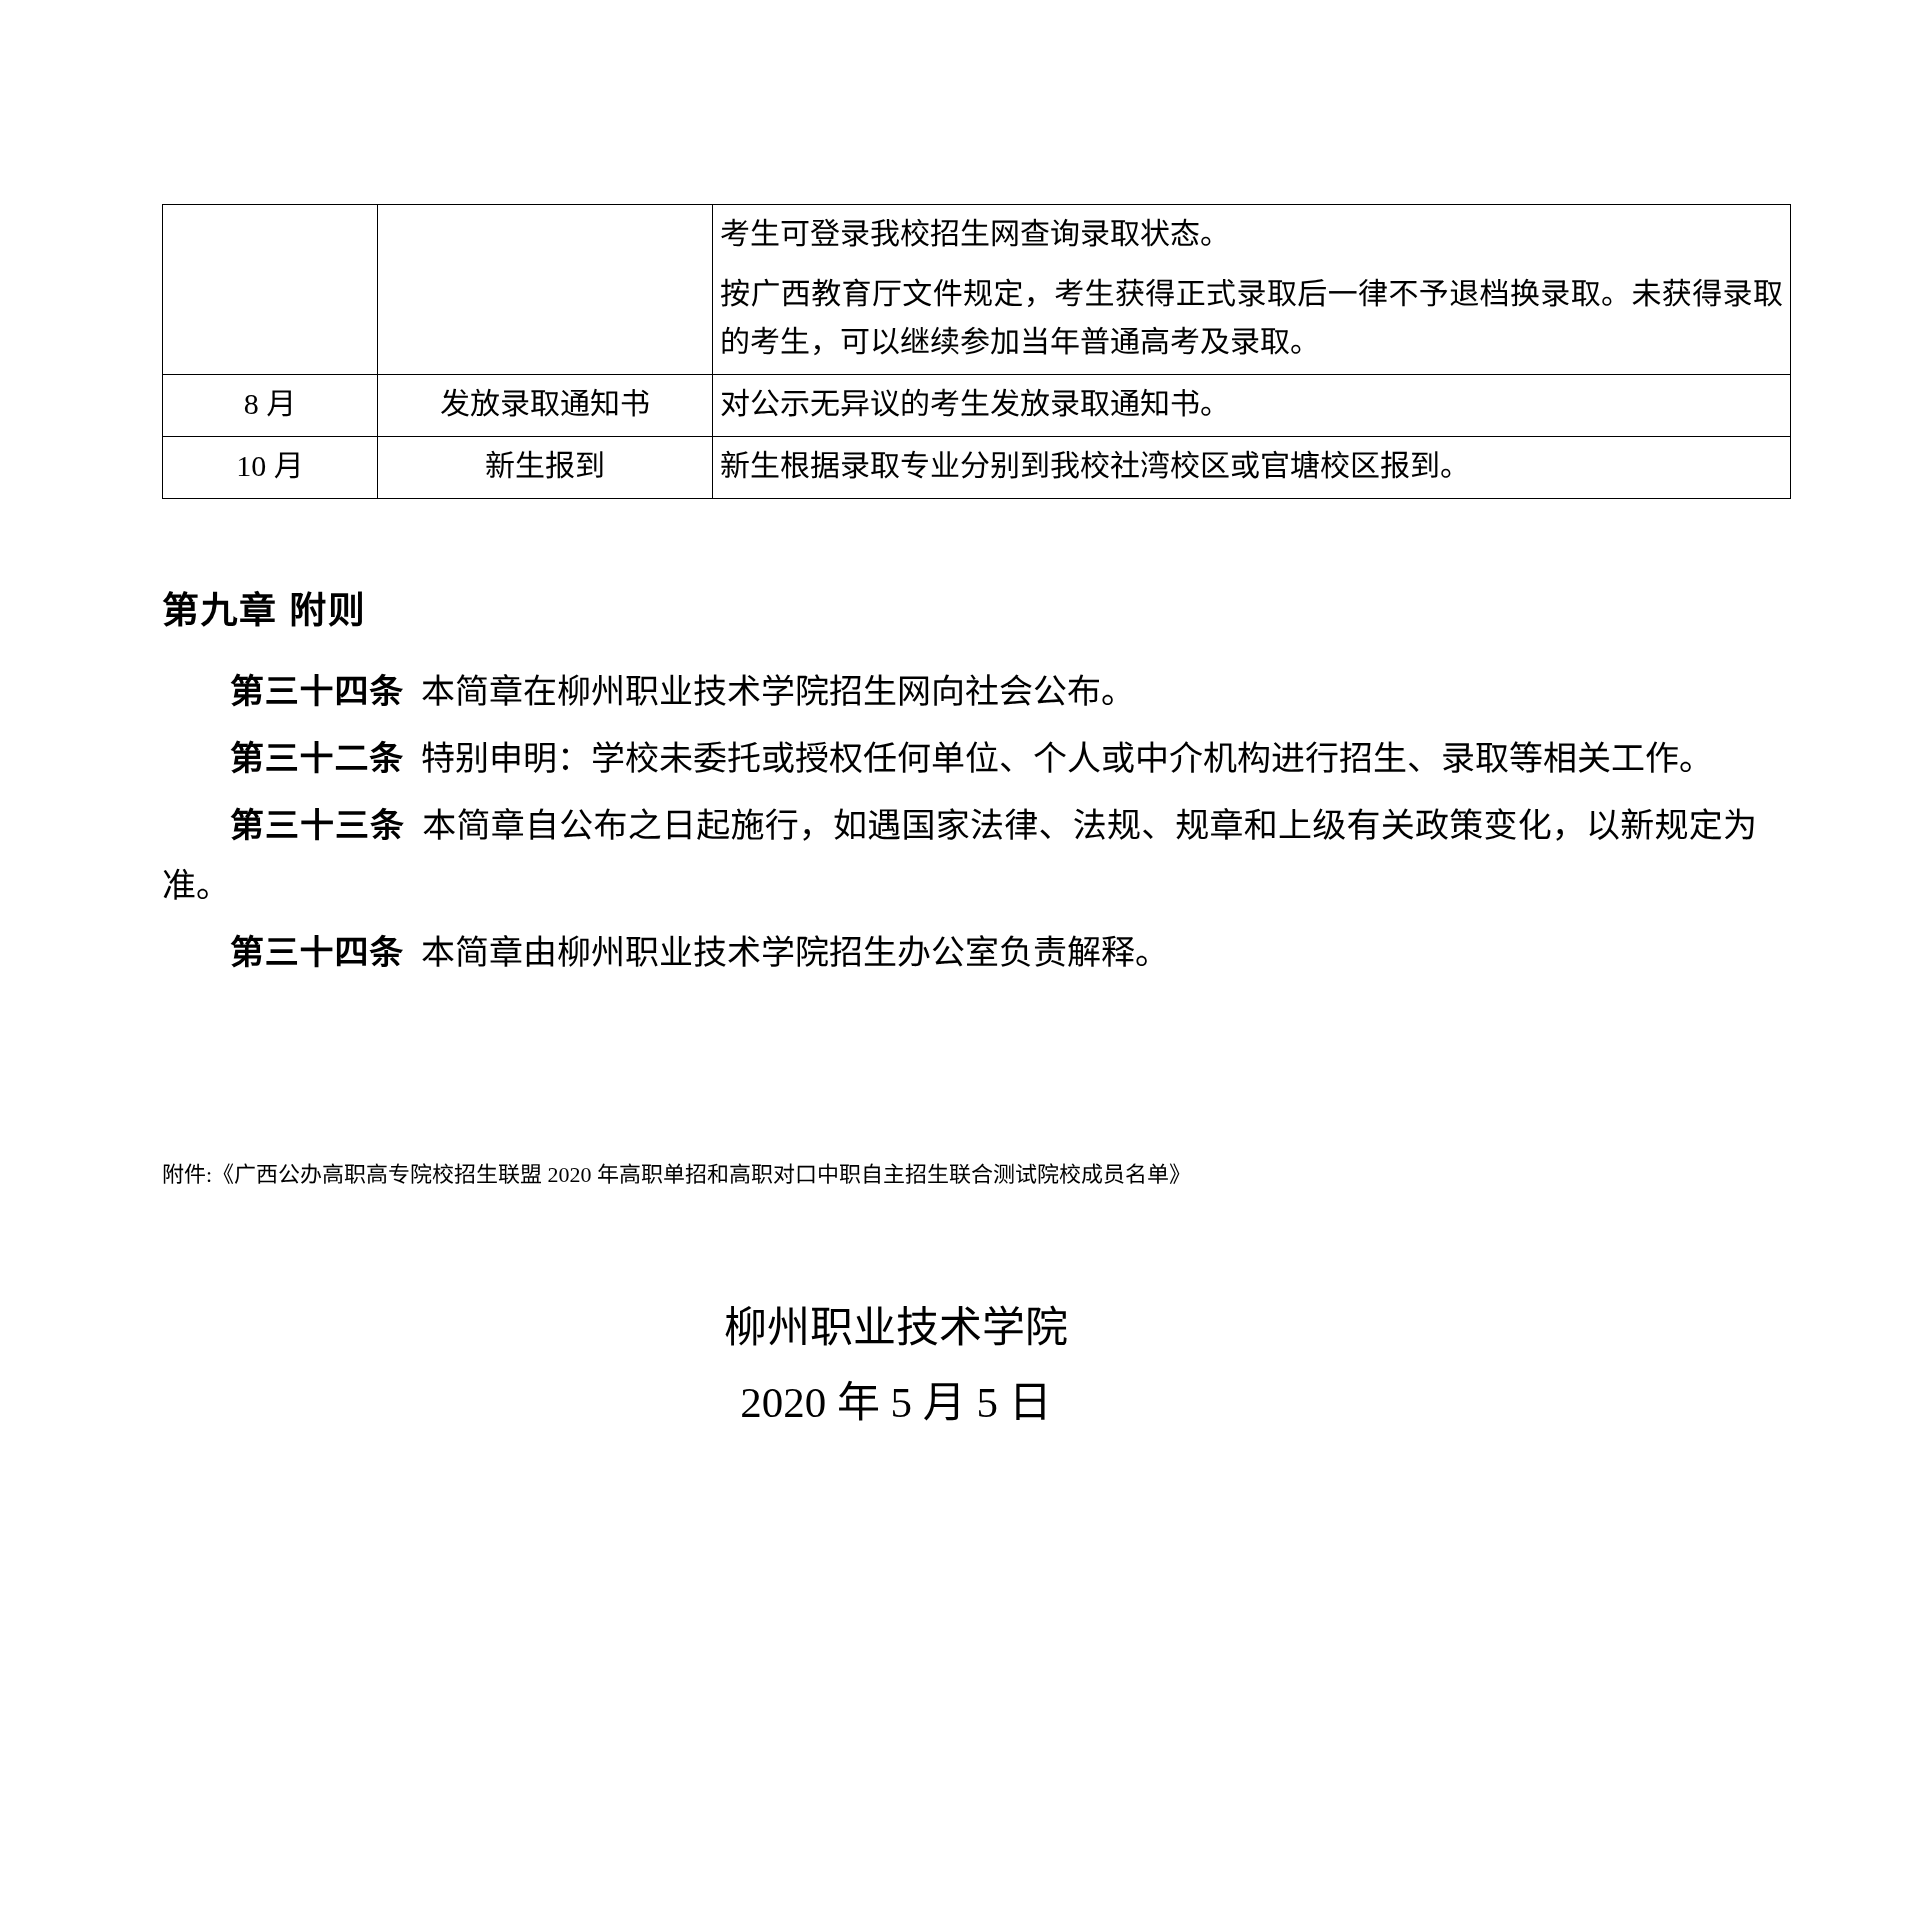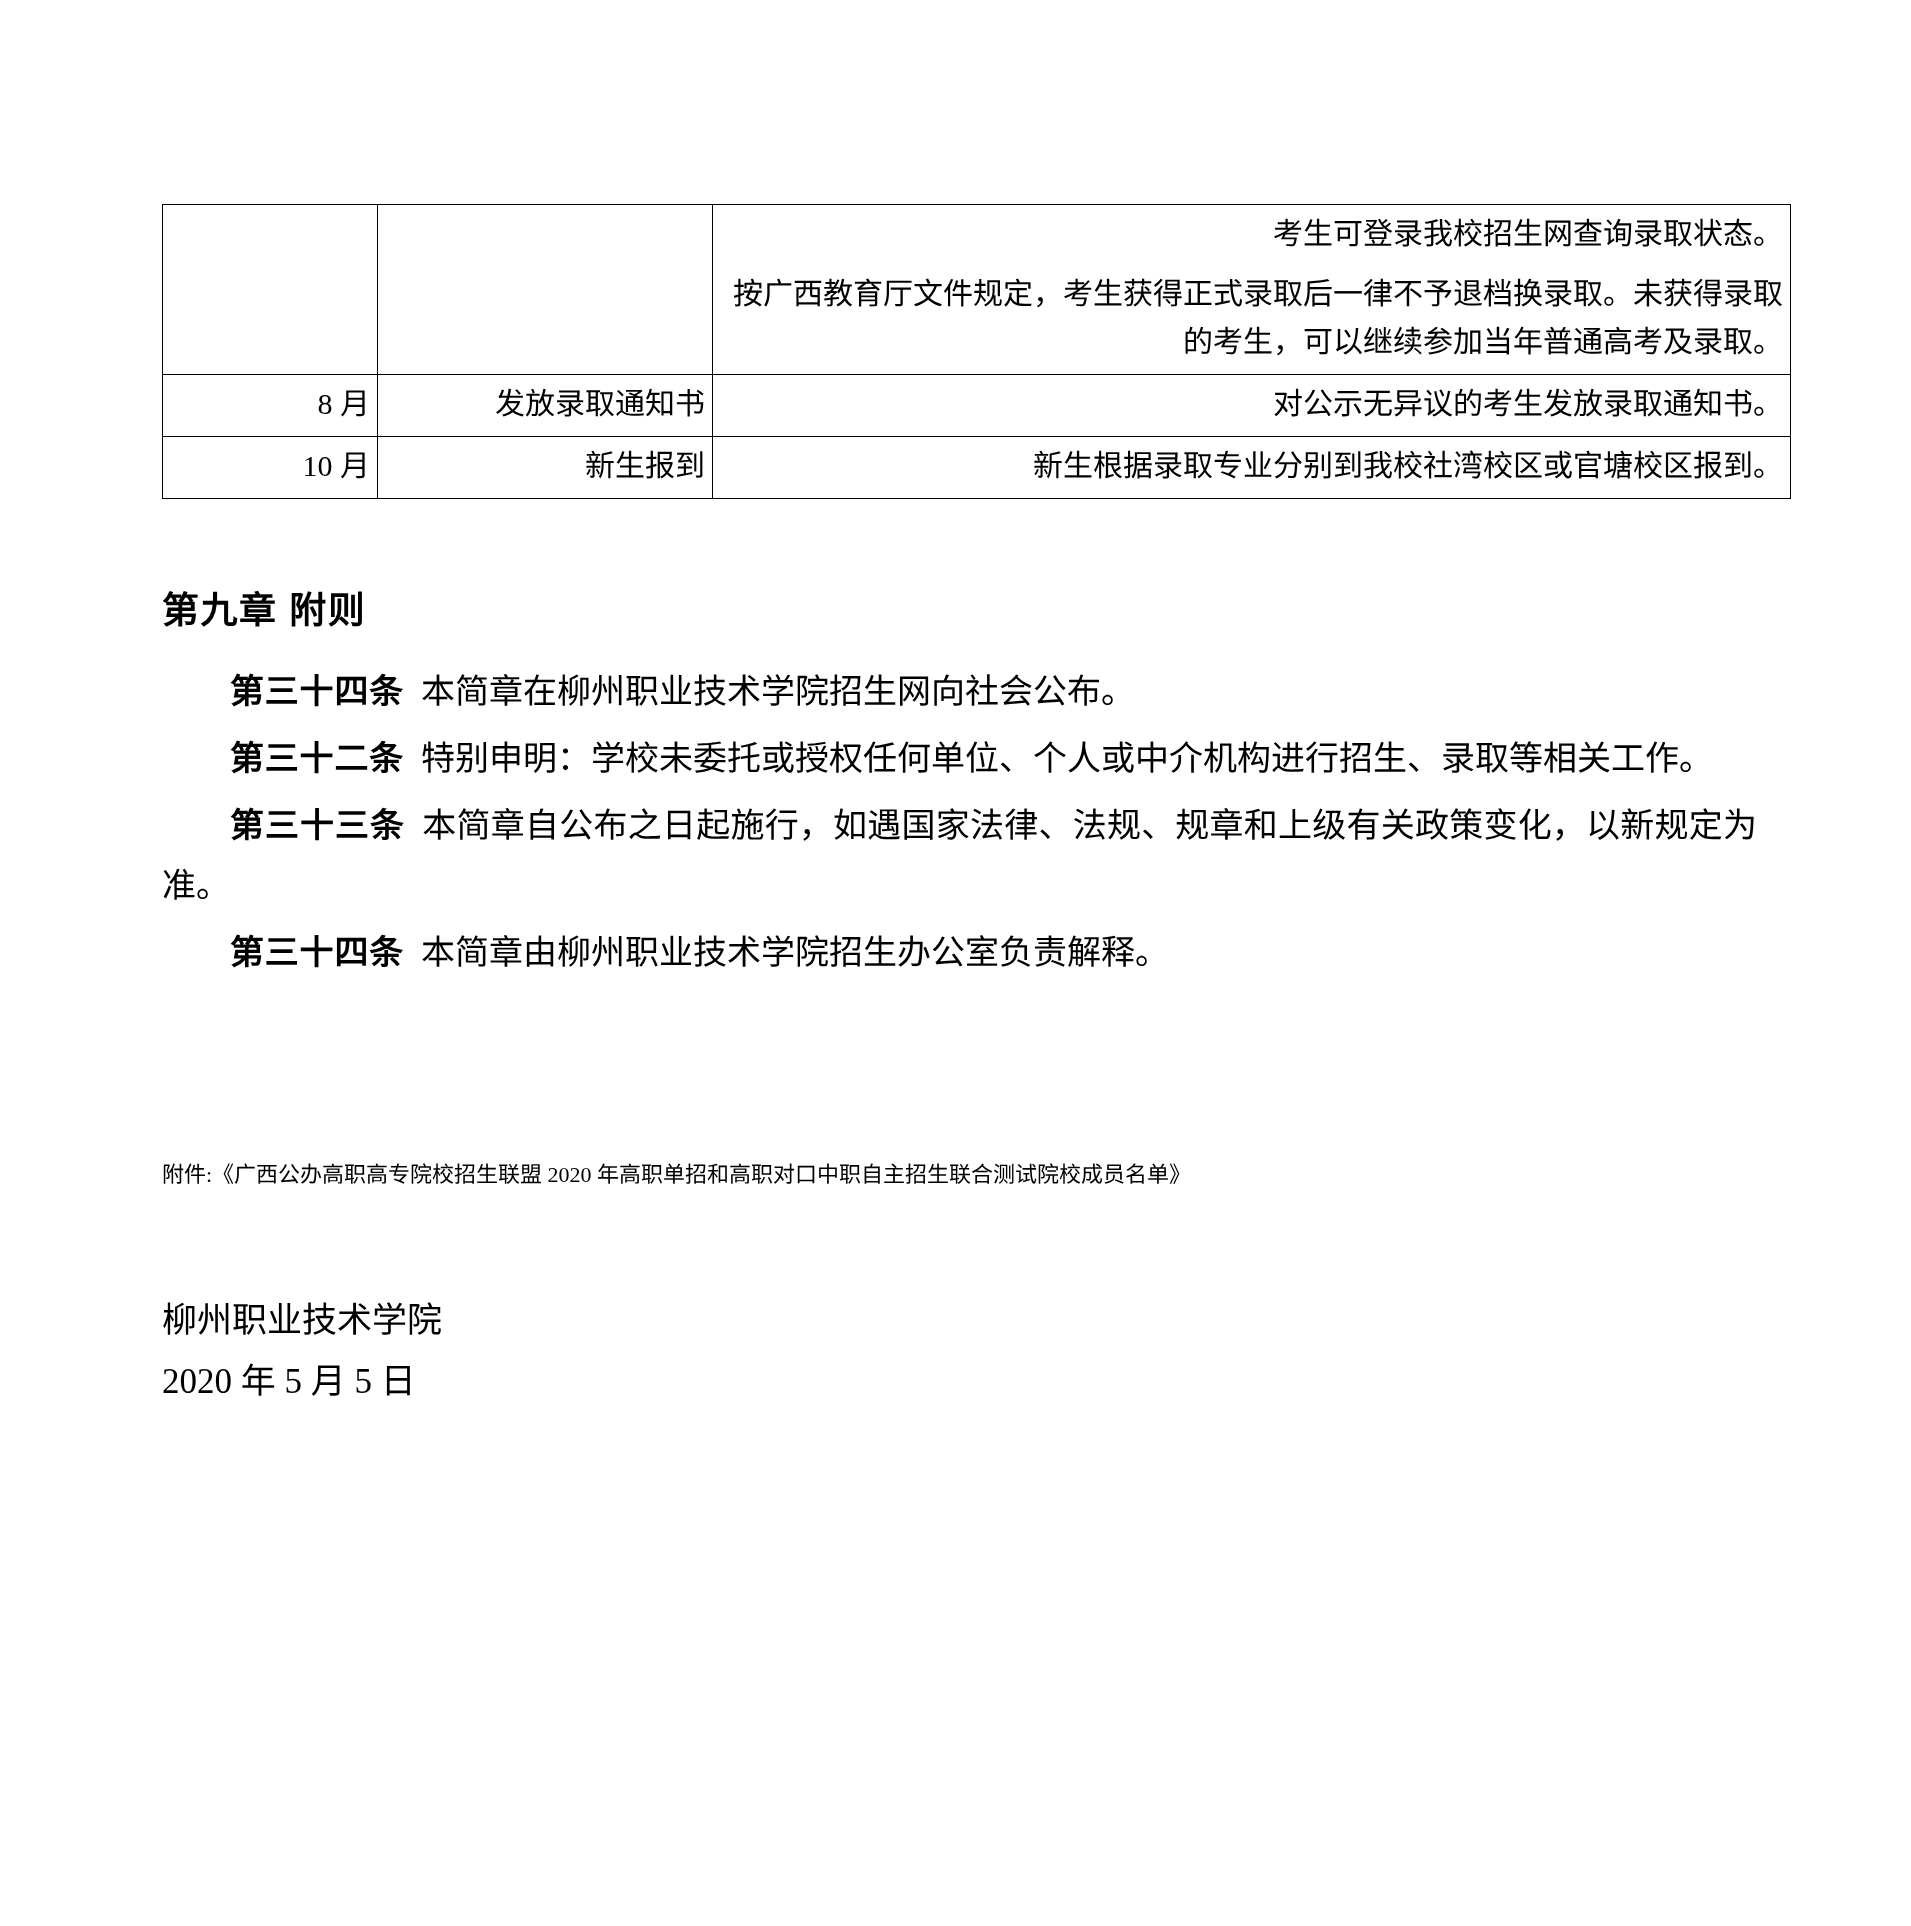--- a/index.html
+++ b/index.html
@@ -35,21 +35,20 @@
     width: 1583px;
     table-layout: fixed;
     font-size: 30px;
     line-height: 1.62;
   }
   table.schedule td {
     border: 1.2px solid #000000;
     padding: 5.4px 7px 7px 7px;
     vertical-align: top;
     font-family: "Liberation Serif", "DejaVu Serif", serif;
-    text-align: right;
   }
   td.col-month {
     width: 200px;
     text-align: center;
     vertical-align: middle;
   }
   td.col-stage {
     width: 320px;
     text-align: center;
     vertical-align: middle;
@@ -95,23 +94,23 @@
     font-size: 22px;
     line-height: 1.78;
     margin: 0;
     text-align: justify;
   }
   .spacer-big { height: 166px; }
   .spacer-mid { height: 96px; }
 
   .signature {
     margin-top: 0;
-    text-align: left;
+    text-align: center;
     padding-right: 127px;
-    font-size: 35px;
+    font-size: 43px;
     line-height: 1.75;
   }
   .signature div { white-space: nowrap; }
 </style>
 </head>
 <body>
 
 <div class="page">
   <div class="content">
 

